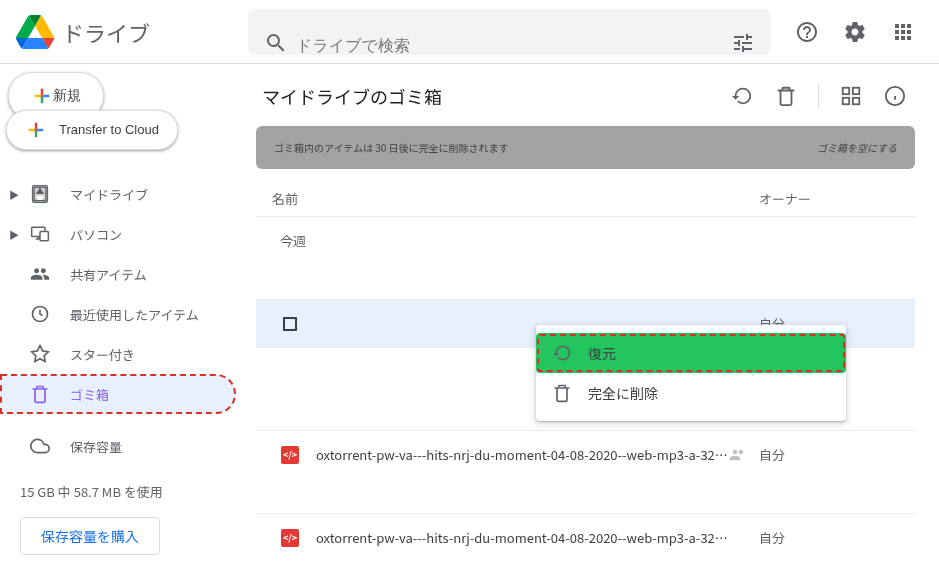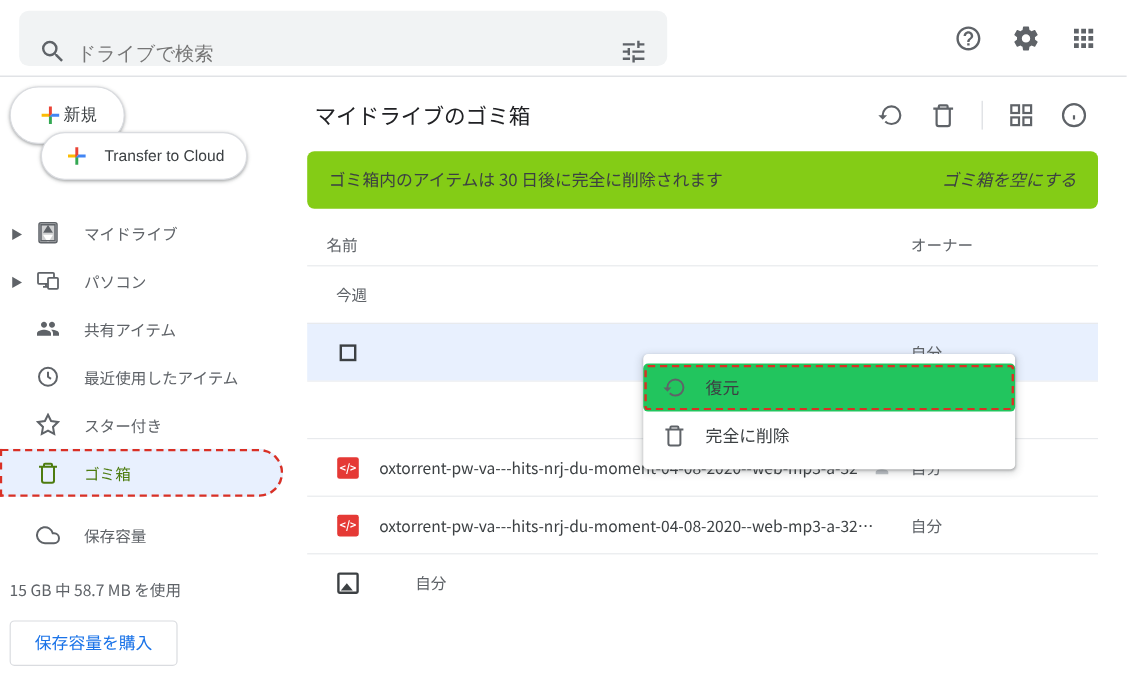--- a/index.html
+++ b/index.html
@@ -18,51 +18,51 @@
     .header-iconbtn { width: 40px; height: 40px; display: flex; align-items: center; justify-content: center; border-radius: 50%; cursor: pointer; color: #5f6368; }
     
     
     .content { display: flex; height: calc(100% - 64px); }
     .sidebar { width: 248px; padding-top: 8px; position: relative; }
     .main { flex: 1; padding: 8px 24px 0 8px; overflow: hidden; }
     
     
     .new-btn { display: inline-flex; align-items: center; gap: 0; background: #fff; border: 1px solid #dadce0; border-radius: 24px; padding: 12px 22px; margin-left: 8px; box-shadow: 0 1px 2px rgba(60,64,67,.3), 0 1px 3px 1px rgba(60,64,67,.15); cursor: pointer; font-size: 14px; font-weight: 500; color: #3c4043; }
     .plus-icon { width: 22px; height: 22px; }
-    .transfer-btn { position: absolute; left: 34px; top: 46px; display: inline-flex; align-items: center; gap: 12px; background: #fff; border: 1px solid #dadce0; border-radius: 24px; padding: 8px 18px; box-shadow: 0 1px 2px rgba(60,64,67,.3), 0 1px 3px 1px rgba(60,64,67,.15); cursor: pointer; font-size: 13px; color: #3c4043; z-index: 2; }
+    .transfer-btn { position: absolute; left: 6px; top: 46px; display: inline-flex; align-items: center; gap: 12px; background: #fff; border: 1px solid #dadce0; border-radius: 24px; padding: 8px 18px; box-shadow: 0 1px 2px rgba(60,64,67,.3), 0 1px 3px 1px rgba(60,64,67,.15); cursor: pointer; font-size: 13px; color: #3c4043; z-index: 2; }
     .transfer-label { line-height: 1.1; text-align: center; }
     
     
     .nav { margin-top: 54px; }
     .nav-item { display: flex; align-items: center; height: 40px; padding: 0 12px 0 8px; border-radius: 0 20px 20px 0; cursor: pointer; color: #5f6368; font-size: 13px; gap: 4px; margin-right: 12px; }
-    .nav-item.active { background: #e8f0fe; color: #4d7c0f; }
+    .nav-item.active { background: #e8f0fe; color: #8b5cf6; }
     .nav-item.highlighted { outline: 2px dashed #d93025; outline-offset: -2px; }
     .nav-caret { width: 12px; display: flex; justify-content: center; color: #5f6368; font-size: 10px; }
     .nav-icon { width: 24px; height: 24px; display: flex; align-items: center; justify-content: center; margin: 0 14px 0 4px; }
-    .storage-sec { padding: 16px 24px 0 8px; }
+    .storage-sec { padding: 16px 24px 0 20px; }
     .storage-text { font-size: 13px; color: #5f6368; margin-bottom: 16px; }
     .buy-storage { display: inline-block; border: 1px solid #dadce0; border-radius: 4px; padding: 8px 20px; color: #1a73e8; font-size: 14px; cursor: pointer; }
     
     
     .main-header { display: flex; align-items: center; height: 48px; }
     .page-title { font-size: 18px; color: #202124; flex: 1; padding-left: 6px; }
     .main-actions { display: flex; align-items: center; gap: 4px; }
     .action-icon { width: 40px; height: 40px; display: flex; align-items: center; justify-content: center; color: #5f6368; cursor: pointer; border-radius: 50%; }
     .action-divider { width: 1px; height: 24px; background: #dadce0; margin: 0 8px; }
     
     
-    .banner { display: flex; align-items: center; justify-content: space-between; background: #84cc16; border-radius: 6px; padding: 14px 18px; margin: 6px 0 12px 0; font-size: 14px; color: #3c4043; }
+    .banner { display: flex; align-items: center; justify-content: space-between; background: #a3a3a3; border-radius: 6px; padding: 14px 18px; margin: 6px 0 12px 0; font-size: 10px; color: #3c4043; }
     .empty-trash { color: #3c4043; cursor: pointer; font-style: italic; }
     
     
     .table-headers { display: flex; padding: 8px 16px; font-size: 13px; color: #5f6368; }
     .col-name { flex: 1; }
     .col-owner { width: 140px; }
     .section-header { padding: 14px 24px; font-size: 13px; color: #5f6368; border-top: 1px solid #e8eaed; }
-    .file-row { display: flex; align-items: center; height: 48px; padding: 0 16px; border-top: 1px solid #e8eaed; font-size: 13px; color: #3c4043; position: relative; }
+    .file-row { display: flex; align-items: center; height: 48px; padding: 0 16px; border-top: 1px solid #e8eaed; font-size: 13px; color: #3c4043; position: relative; margin-top: 35px; }
     .file-row.selected { background: #e8f0fe; }
     .file-icon { width: 20px; height: 20px; margin: 0 16px 0 8px; display: flex; align-items: center; justify-content: center; }
     .file-name { flex: 1; white-space: nowrap; overflow: hidden; text-overflow: ellipsis; }
     .file-shared { width: 30px; color: #bdc1c6; }
     .file-owner { width: 140px; color: #5f6368; }
     
     .html-icon { width: 18px; height: 18px; background: #e53935; border-radius: 2px; color: #fff; font-size: 9px; font-weight: bold; display: flex; align-items: center; justify-content: center; }
     .img-icon { width: 18px; height: 18px; border: 2px solid #3c4043; border-radius: 2px; position: relative; }
     .img-icon::after { content: ''; position: absolute; bottom: 1px; left: 1px; width: 0; height: 0; border-left: 5px solid transparent; border-right: 5px solid transparent; border-bottom: 6px solid #3c4043; }
     
@@ -73,20 +73,31 @@
     .ctx-item.highlighted { outline: 2px dashed #d93025; outline-offset: -3px; border-radius: 4px; }
     .ctx-icon { width: 20px; height: 20px; margin-right: 16px; color: #5f6368; display: flex; align-items: center; justify-content: center; }
     
     svg { display: block; }
     .restore-overlay { position: absolute; left: 400px; top: 30px; width: 180px; height: 30px; background: #eee; z-index: 50; }
   </style>
 </head>
 <body>
 
 <div class="header">
+  <div class="logo-wrap">
+    <svg class="drive-logo" viewBox="0 0 87 78">
+      <path d="M6.6 66.85l3.85 6.65c.8 1.4 1.95 2.5 3.3 3.3L27.5 53H0c0 1.55.4 3.1 1.2 4.5z" fill="#0066da"></path>
+      <path d="M43.65 25L29.9 1.2c-1.35.8-2.5 1.9-3.3 3.3l-25.4 44a9.06 9.06 0 00-1.2 4.5h27.5z" fill="#00ac47"></path>
+      <path d="M73.55 76.8c1.35-.8 2.5-1.9 3.3-3.3l1.6-2.75L86.1 57.5c.8-1.4 1.2-2.95 1.2-4.5h-27.5l5.85 11.5z" fill="#ea4335"></path>
+      <path d="M43.65 25L57.4 1.2C56.05.4 54.5 0 52.95 0h-18.6c-1.55 0-3.1.45-4.45 1.2z" fill="#00832d"></path>
+      <path d="M59.8 53H27.5L13.75 76.8c1.35.8 2.9 1.2 4.45 1.2h50.9c1.55 0 3.1-.45 4.45-1.2z" fill="#2684fc"></path>
+      <path d="M73.4 26.5l-12.7-22c-.8-1.4-1.95-2.5-3.3-3.3L43.65 25 59.8 53h27.45c0-1.55-.4-3.1-1.2-4.5z" fill="#ffba00"></path>
+    </svg>
+    <span class="logo-text">ドライブ</span>
+  </div>
   <div class="search-bar">
     <svg class="search-icon" viewBox="0 0 24 24" fill="currentColor">
         <path d="M15.5 14h-.79l-.28-.27A6.471 6.471 0 0016 9.5 6.5 6.5 0 109.5 16c1.61 0 3.09-.59 4.23-1.57l.27.28v.79l5 4.99L20.49 19l-4.99-5zm-6 0C7.01 14 5 11.99 5 9.5S7.01 5 9.5 5 14 7.01 14 9.5 11.99 14 9.5 14z"></path>
       </svg>
     <input class="search-input" placeholder="ドライブで検索" style="">
     <svg class="tune-icon" width="24" height="24" viewBox="0 0 24 24" fill="currentColor">
         <path d="M3 17v2h6v-2H3zM3 5v2h10V5H3zm10 16v-2h8v-2h-8v-2h-2v6h2zM7 9v2H3v2h4v2h2V9H7zm14 4v-2H11v2h10zm-6-4h2V7h4V5h-4V3h-2v6z"></path>
       </svg>
   </div>
   <div class="header-right">

